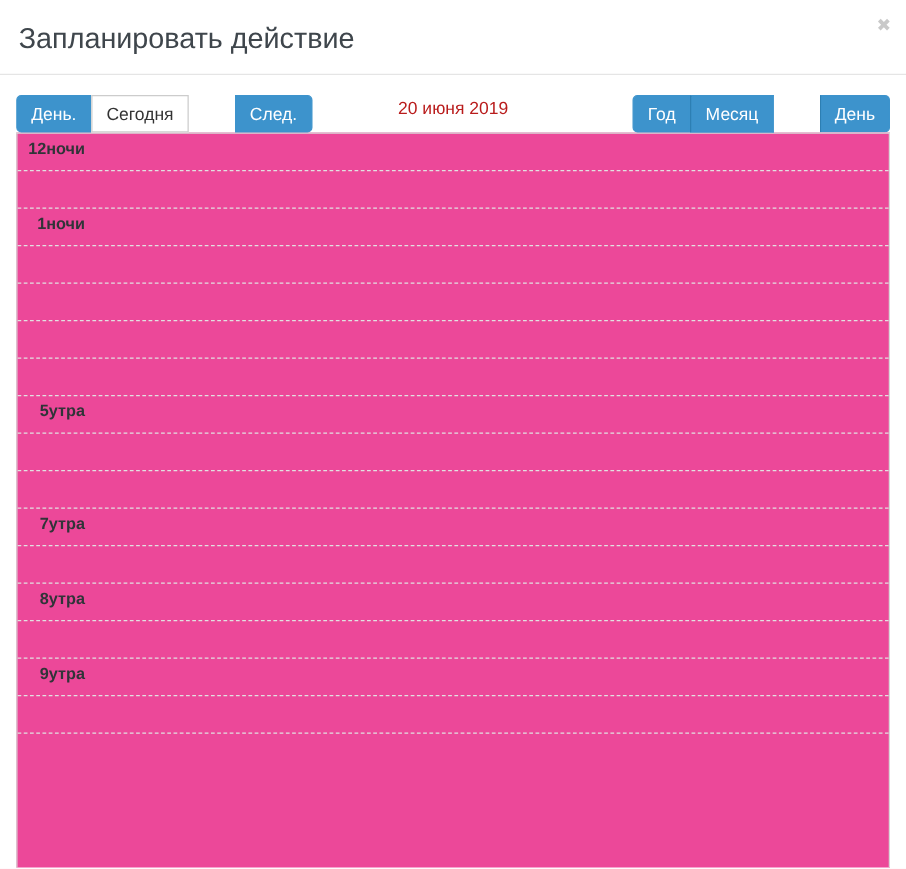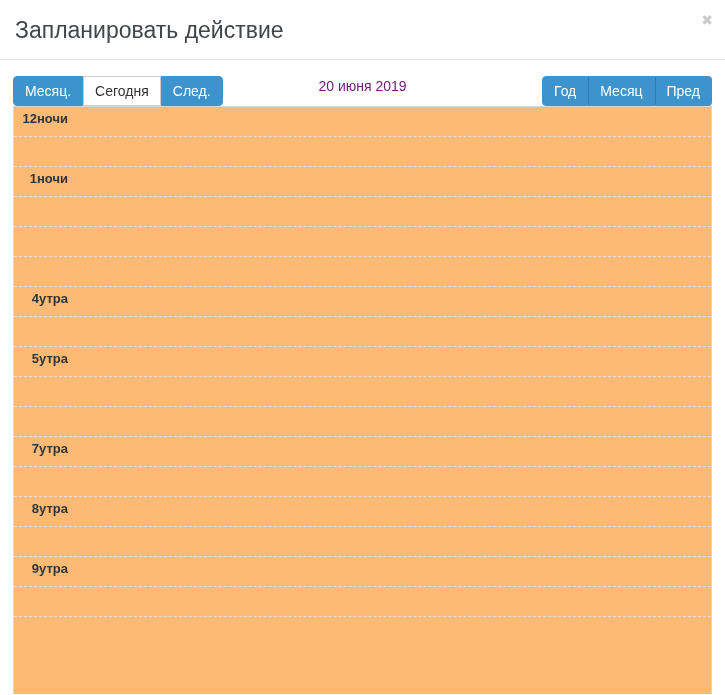--- a/index.html
+++ b/index.html
@@ -62,36 +62,36 @@
     border-color: var(--accent-blue, #3d93cc);
     color: #ffffff;
   }
   .btn.white {
     background: #ffffff;
     border: 1px solid #cccccc;
     color: #333333;
   }
   .btn.sep { border-left: 1px solid var(--accent-blue-divider, #2d7fb3); }
   .btn-group .btn:first-child { border-radius: 4px 0 0 4px; }
-  .btn-group .btn:last-child  { border-radius: 0 4px 4px 0; }
+  .btn-group .btn:last-child  { border-radius: 0 4px 4px 0; margin-left: 37px; }
   .toolbar-date {
     position: absolute;
     left: 0; right: 0; top: 1px;
     text-align: center;
     font-size: 14px;
     line-height: 18px;
-    color: #701a75;
+    color: #b91c1c;
   }
 
   
   .grid {
     margin: 0 13px;
     height: 588px;
     overflow: hidden;
-    background: #fdba74;
+    background: #ec4899;
     border-top: 1px solid #d7d7d7;
     border-left: 1px solid #d7d7d7;
     border-right: 1px solid #d7d7d7;
   }
   .slot {
     height: 30px;
     border-bottom: 1px dashed #e1e1e1;
   }
   .time-label {
     display: block;
@@ -110,48 +110,45 @@
 
 <div class="dialog">
 
   <div class="dialog-header">
     <h1 class="dialog-title">Запланировать действие</h1>
     <span class="close-btn">✖</span>
   </div>
 
   <div class="toolbar">
     <div class="btn-group left">
-      <button class="btn blue">Месяц.</button>
+      <button class="btn blue">День.</button>
       <button class="btn white">Сегодня</button>
       <button class="btn blue">След.</button>
     </div>
 
     <div class="toolbar-date">20 июня 2019</div>
 
     <div class="btn-group right">
       <button class="btn blue">Год</button>
       <button class="btn blue sep">Месяц</button>
-      <button class="btn blue sep">Пред</button>
+      <button class="btn blue sep">День</button>
     </div>
   </div>
 
   <div class="grid" id="calendar-grid">
       <div class="slot hour">
         <span class="time-label">12ночи</span>
       </div>
       <div class="slot half"></div>
       <div class="slot hour">
         <span class="time-label">1ночи</span>
       </div>
       <div class="slot half"></div>
       <div class="slot half"></div>
       <div class="slot half"></div>
-      <div class="slot hour">
-        <span class="time-label">4утра</span>
-      </div>
       <div class="slot half"></div>
       <div class="slot hour">
         <span class="time-label">5утра</span>
       </div>
       <div class="slot half"></div>
       <div class="slot half"></div>
       <div class="slot hour">
         <span class="time-label">7утра</span>
       </div>
       <div class="slot half"></div>

